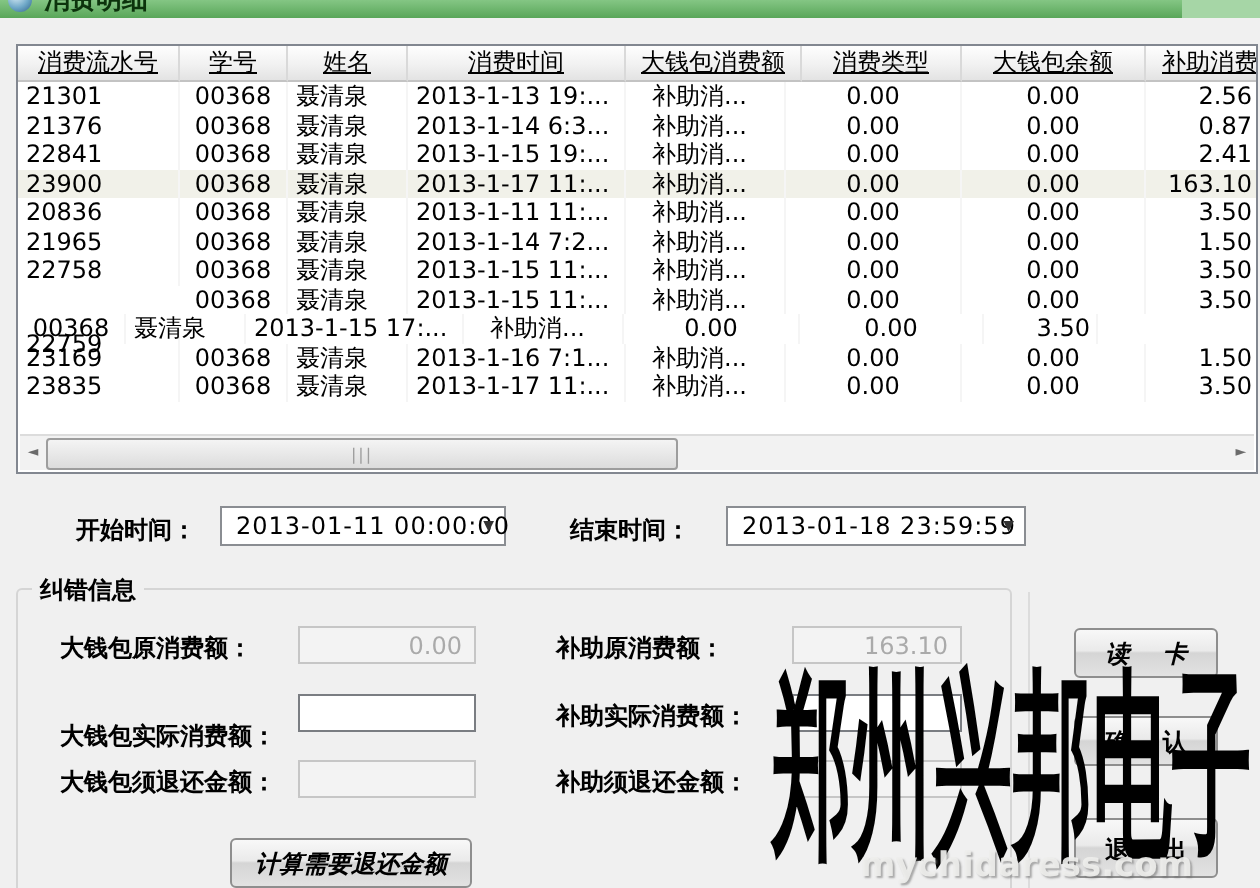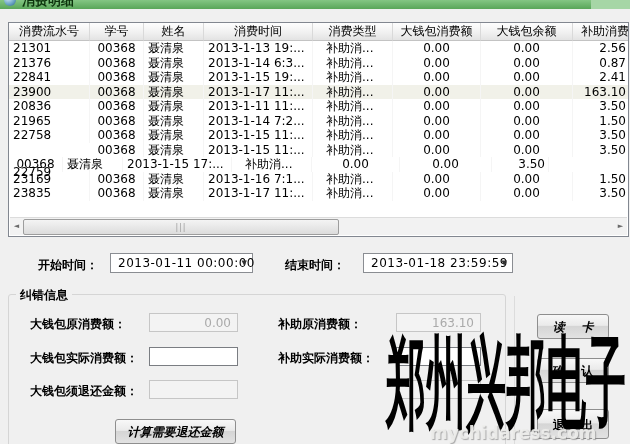--- a/index.html
+++ b/index.html
@@ -15,21 +15,21 @@
   .title-text{position:absolute;left:22px;top:-7px;font-size:13px;line-height:15px;
     font-weight:bold;color:#0c330c;white-space:nowrap;}
 
   
   .table{position:absolute;left:8px;top:22px;width:621px;height:215px;background:#fff;
     border:1px solid #828790;box-sizing:border-box;overflow:hidden;}
   .thead{display:flex;height:18px;}
   .th{flex:none;box-sizing:border-box;height:18px;line-height:17px;font-size:12px;text-align:center;
     color:#000;background:linear-gradient(#fefefe,#f1f1f1 55%,#e3e3e3);
     border-right:1px solid #d9d9d9;border-bottom:1px solid #c3c3c3;
-    overflow:hidden;white-space:nowrap;}
+    overflow:hidden;white-space:nowrap;text-decoration:underline;}
   .tbody{position:relative;}
   .tr{display:flex;height:14.5px;}
   .tr.hl{background:#f1f1e9;}
   .td{flex:none;box-sizing:border-box;height:14.5px;line-height:14.5px;font-size:12px;color:#000;
     border-right:1px solid #f5f5f5;overflow:hidden;white-space:nowrap;}
   .a-left{text-align:left;padding-left:4px;}
   .a-leftpad{text-align:left;padding-left:13px;}
   .a-center{text-align:center;}
   .a-right{text-align:right;padding-right:3px;}
 
@@ -93,22 +93,22 @@
     <div class="title-text">消费明细</div>
     <div class="titlebar-corner"></div>
   </div>
 
   <div class="table">
     <div class="thead">
         <div class="th" style="width: 81px;">消费流水号</div>
         <div class="th" style="width: 54px;">学号</div>
         <div class="th" style="width: 60px;">姓名</div>
         <div class="th" style="width: 109px;">消费时间</div>
+        <div class="th" style="width: 88px;">大钱包消费额</div>
         <div class="th" style="width: 80px;">消费类型</div>
-        <div class="th" style="width: 88px;">大钱包消费额</div>
         <div class="th" style="width: 92px;">大钱包余额</div>
         <div class="th" style="width: 57px; text-align: left; padding-left: 8px;">补助消费额</div>
       </div>
     <div class="tbody">
         <div class="tr">
           <div class="td a-left" style="width: 81px;">21301</div>
           <div class="td a-center" style="width: 54px;">00368</div>
           <div class="td a-left" style="width: 60px;">聂清泉</div>
           <div class="td a-left" style="width: 109px;">2013-1-13 19:...</div>
           <div class="td a-leftpad" style="width: 80px;">补助消...</div>
@@ -238,27 +238,28 @@
 
   <div class="groupbox"></div>
   <div class="group-title">纠错信息</div>
   <div class="vdivider"></div>
 
   <div class="field-label" style="left:30px;top:316px;">大钱包原消费额：</div>
   <input class="field ro" style="left: 149px; top: 313px; width: 89px;" readonly="" value="0.00">
   <div class="field-label" style="left:278px;top:316px;">补助原消费额：</div>
   <input class="field ro" style="left: 396px; top: 313px; width: 85px;" readonly="" value="163.10">
 
-  <div class="field-label" style="left:30px;top:350px;">大钱包实际消费额：</div>
+  <div class="field-label" style="left:30px;top:360px;">大钱包实际消费额：</div>
   <input class="field rw" style="left: 149px; top: 347px; width: 89px;" value="">
   <div class="field-label" style="left:278px;top:350px;">补助实际消费额：</div>
   <input class="field rw" style="left: 396px; top: 347px; width: 85px;" value="">
 
   <div class="field-label" style="left:30px;top:383px;">大钱包须退还金额：</div>
   <input class="field ro" style="left: 149px; top: 380px; width: 89px;" readonly="" value="">
+  <div class="field-label" style="left:278px;top:383px;">补助须退还金额：</div>
   <input class="field ro" style="left: 396px; top: 380px; width: 85px;" readonly="" value="">
 
   <button class="btn btn-calc">计算需要退还金额</button>
 
   <button class="btn btn-read">读    卡</button>
   <button class="btn btn-confirm">确    认</button>
   <button class="btn btn-exit">退    出</button>
 
   <div class="wm-big">郑州兴邦电子</div>
   <div class="wm-small">mychidaress.com</div>

